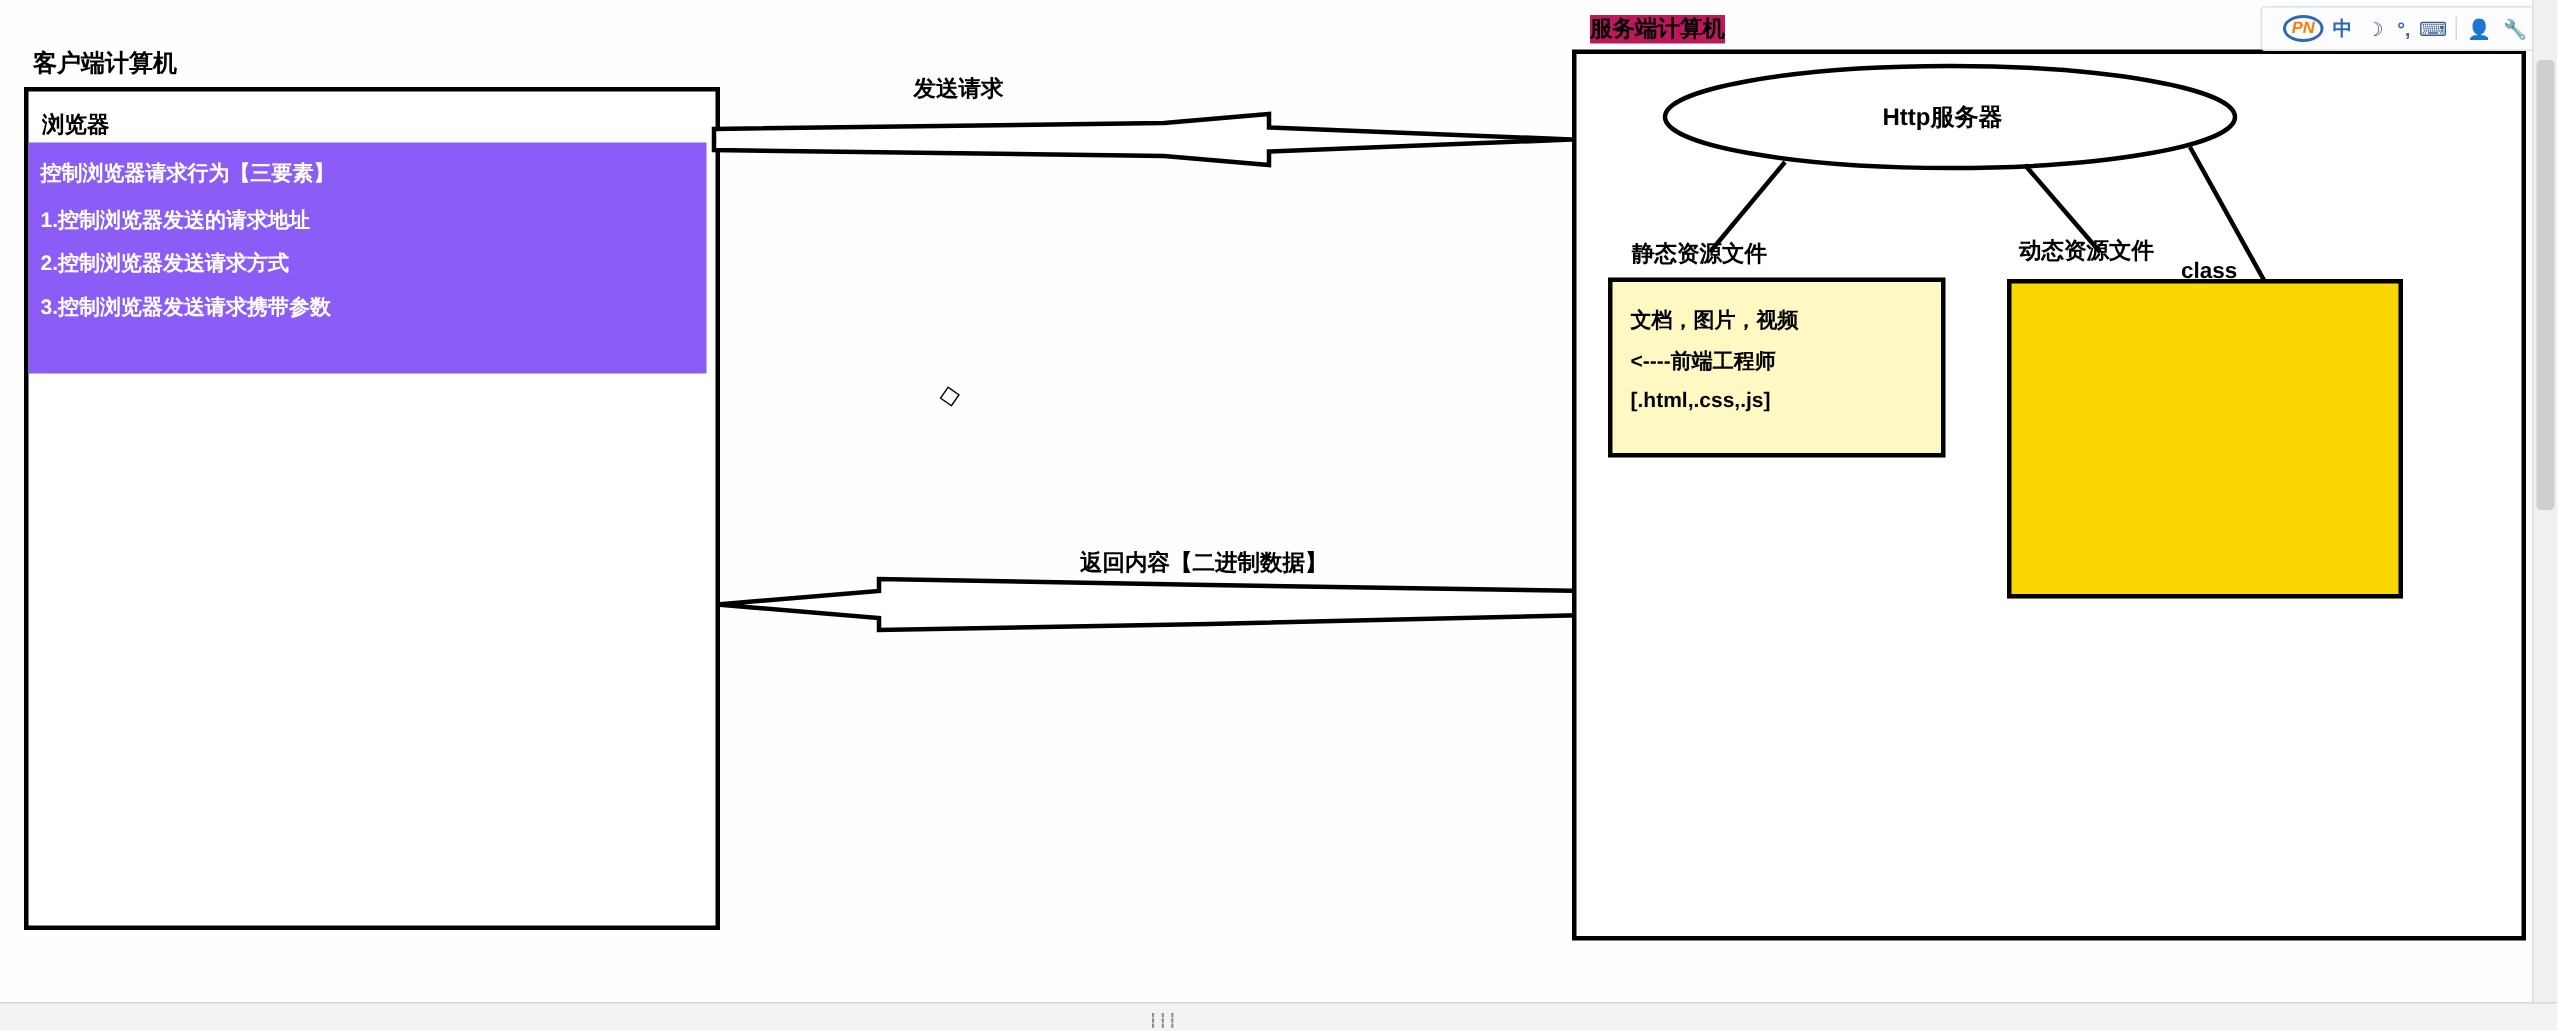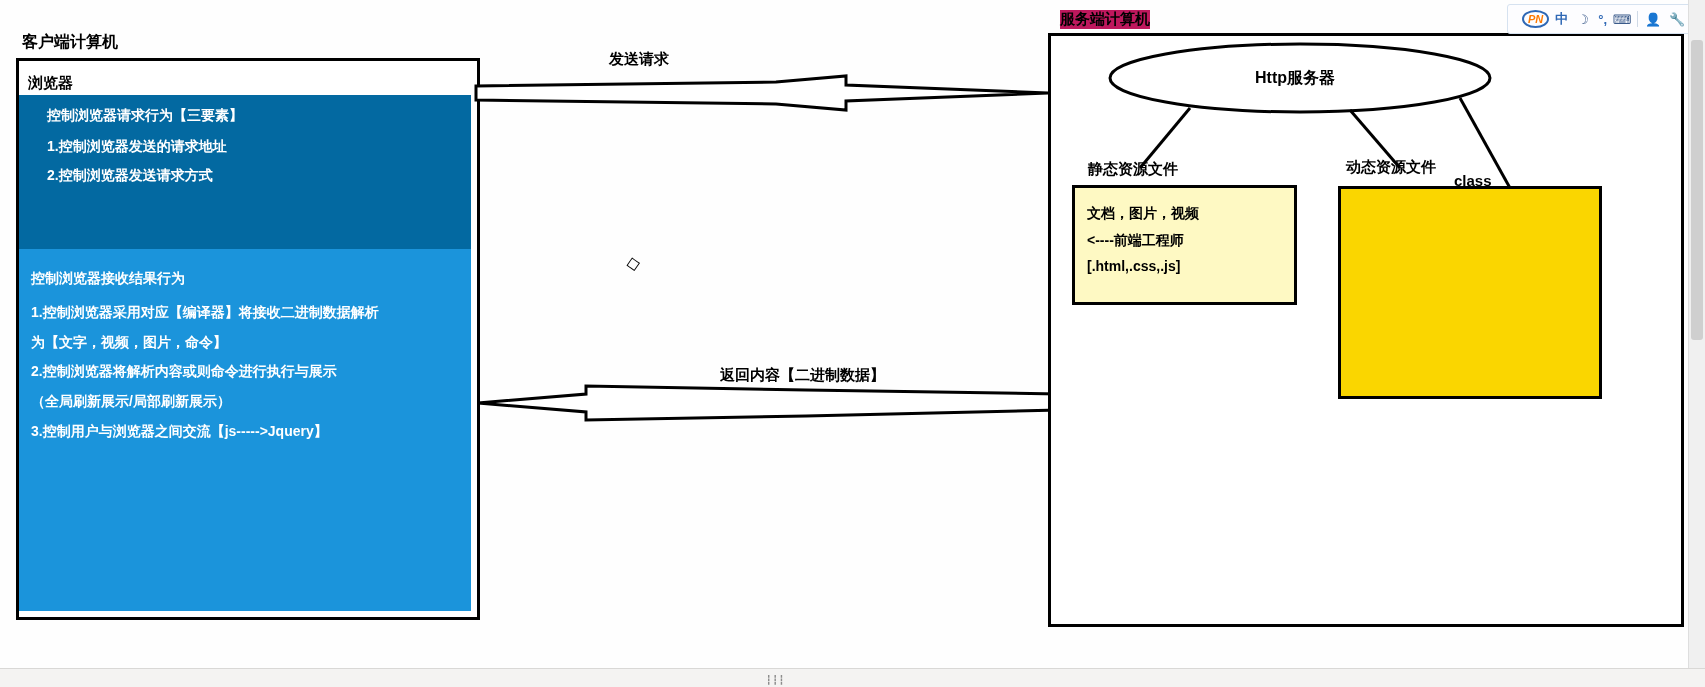--- a/index.html
+++ b/index.html
@@ -29,23 +29,23 @@
     left: 22px; top: 32px;
     font-size: 16px; font-weight: 700;
   }
   .browser-label {
     left: 28px; top: 74px;
     font-size: 15px; font-weight: 700;
   }
   .green-box {
     left: 19px; top: 95px;
     width: 452px; height: 154px;
-    background: #0369a1;
+    background: #8b5cf6;
     color: #fff;
-    padding: 10px 28px;
+    padding: 10px 8px;
     box-sizing: border-box;
     font-size: 14px;
     font-weight: 700;
     line-height: 1.5;
   }
   .green-box .hdr { margin-bottom: 10px; }
   .green-box .ln { margin: 8px 0; font-weight: 600; }
   .blue-box {
     left: 19px; top: 249px;
     width: 452px; height: 362px;
@@ -185,30 +185,23 @@
 <div class="stage">
 
   <div class="abs client-title">客户端计算机</div>
   <div class="abs client-box"></div>
   <div class="abs browser-label">浏览器</div>
 
   <div class="abs green-box">
     <div class="hdr">控制浏览器请求行为【三要素】</div>
     <div class="ln">1.控制浏览器发送的请求地址</div>
     <div class="ln">2.控制浏览器发送请求方式</div>
-  </div>
-
-  <div class="abs blue-box">
-    <div class="hdr">控制浏览器接收结果行为</div>
-    <div class="ln">1.控制浏览器采用对应【编译器】将接收二进制数据解析</div>
-    <div class="ln">为【文字，视频，图片，命令】</div>
-    <div class="ln">2.控制浏览器将解析内容或则命令进行执行与展示</div>
-    <div class="ln">（全局刷新展示/局部刷新展示）</div>
-    <div class="ln">3.控制用户与浏览器之间交流【js-----&gt;Jquery】</div>
-  </div>
+    <div class="ln">3.控制浏览器发送请求携带参数</div>
+  </div>
+
 
   <div class="abs arrow-top-label">发送请求</div>
   <svg class="arrow" style="left:476px; top:76px;" width="575" height="40">
     <polygon points="0,10 300,6 370,0 370,9 572,17 370,25 370,34 300,28 0,24" fill="#fff" stroke="#000" stroke-width="3"></polygon>
   </svg>
 
   <div class="abs arrow-bot-label">返回内容【二进制数据】</div>
   <svg class="arrow" style="left:476px; top:386px;" width="585" height="38">
     <polygon points="583,8 330,4 110,0 110,8 2,17 110,26 110,34 330,30 583,24" fill="#fff" stroke="#000" stroke-width="3"></polygon>
   </svg>

